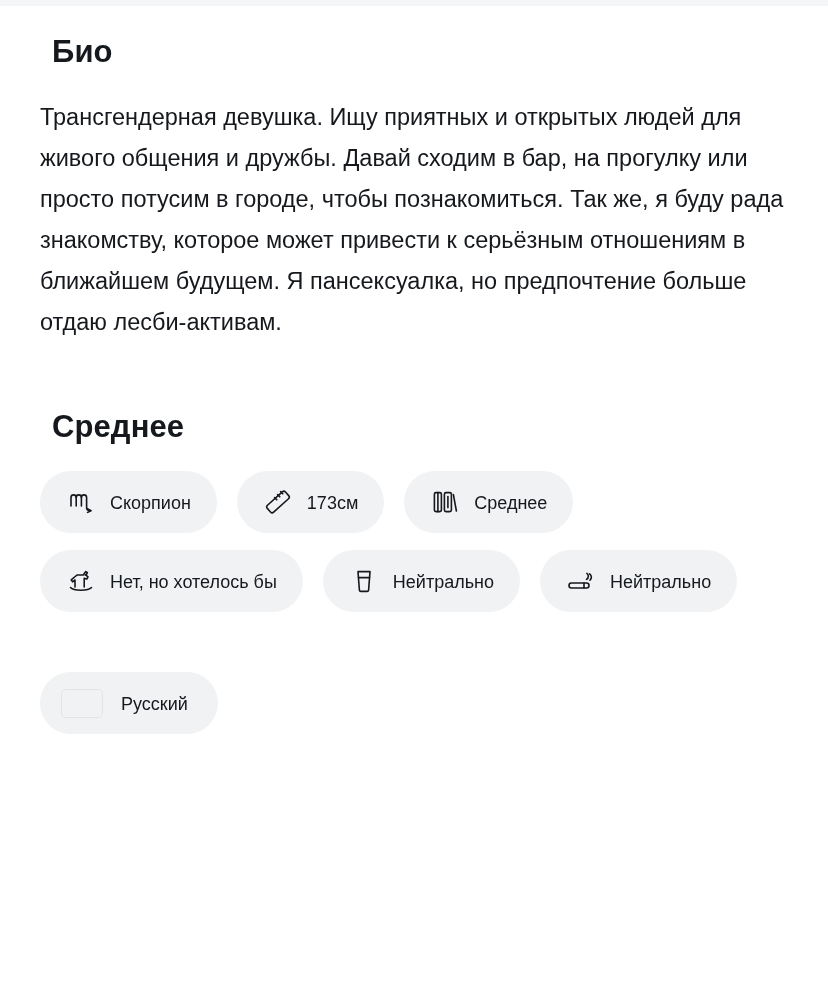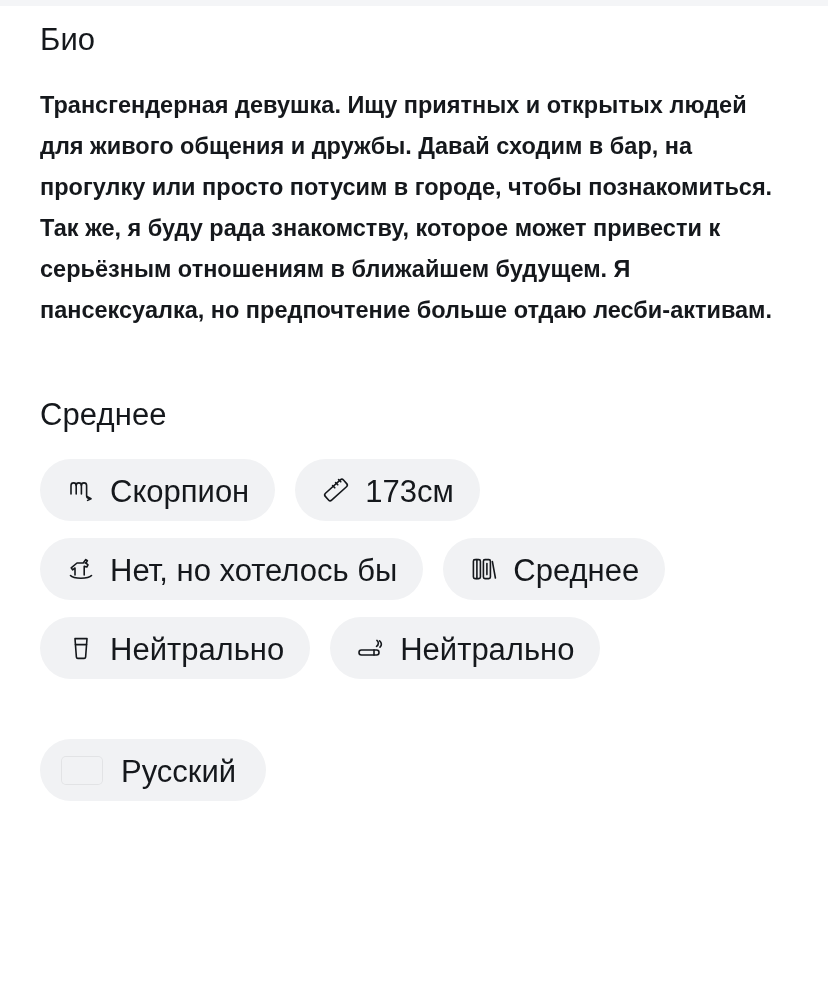--- a/index.html
+++ b/index.html
@@ -28,35 +28,35 @@
     top: 0;
     width: 828px;
     height: 6px;
     background: #f4f5f7;
   }
   .section {
     padding-top: 0;
   }
   h2.section-title {
     font-size: 31px;
-    font-weight: 400;
+    font-weight: 700;
     color: #15181c;
-    margin: 0;
+    margin: 12px;
     letter-spacing: 0.1px;
   }
   #bio-section {
     padding-top: 22px;
   }
   .bio-text {
     font-size: 23.5px;
     line-height: 41px;
     color: #15181c;
     margin: 27px 0 0 0;
     max-width: 760px;
-    font-weight: 700;
+    font-weight: 400;
   }
   #basics-section {
     margin-top: 66px;
   }
   #languages-section {
     margin-top: 60px;
   }
   .chip-wrap {
     display: flex;
     flex-wrap: wrap;
@@ -65,21 +65,21 @@
   }
   .chip {
     display: inline-flex;
     align-items: center;
     gap: 14px;
     background: #f1f2f4;
     border-radius: 31px;
     padding: 4px 26px;
     height: 62px;
     box-sizing: border-box;
-    font-size: 31px;
+    font-size: 18px;
     color: #15181c;
     white-space: nowrap;
   }
   .chip .chip-label {
     line-height: 1;
     position: relative;
     top: 1px;
   }
   .chip-icon {
     display: inline-flex;
@@ -148,40 +148,40 @@
             <path d="M10.6 9.6 l2.2 2.2"></path>
             <path d="M13.6 6.6 l2.2 2.2"></path>
             <path d="M16.6 3.6 l2.2 2.2"></path>
           </svg>
         </span>
         <span class="chip-label">173см</span>
       </div>
 
       <div class="chip">
         <span class="chip-icon">
-          <svg width="30" height="30" viewBox="0 0 30 30" fill="none" stroke="#15181c" stroke-width="1.6" stroke-linecap="round" stroke-linejoin="round">
-            <path d="M4.5 21.5 c3 3.6 17.8 3.6 21 0"></path>
-            <path d="M9 21 V14 l-2.4 1.8 -1.4 -2 L11 9 h6.2 l2.6 -3.4 1.6 1 -1.4 2.6 2 1.6 -1.2 2.2 -2.6 -0.6 V21"></path>
-            <circle cx="19.3" cy="8.9" r="0.9" fill="#15181c" stroke="none"></circle>
-          </svg>
-        </span>
-        <span class="chip-label">Нет, но хотелось бы</span>
-      </div>
-
-      <div class="chip">
-        <span class="chip-icon">
           <svg width="28" height="28" viewBox="0 0 28 28" fill="none" stroke="#15181c" stroke-width="1.6" stroke-linecap="round" stroke-linejoin="round">
             <rect x="3.4" y="4.6" width="7" height="19" rx="1.6"></rect>
             <rect x="13.4" y="4.6" width="7" height="19" rx="1.6"></rect>
             <path d="M6.9 4.6 V23.6"></path>
             <path d="M16.9 8.6 V19.6"></path>
             <path d="M22.4 6.6 l3 16.4"></path>
           </svg>
         </span>
         <span class="chip-label">Среднее</span>
+      </div>
+
+      <div class="chip">
+        <span class="chip-icon">
+          <svg width="30" height="30" viewBox="0 0 30 30" fill="none" stroke="#15181c" stroke-width="1.6" stroke-linecap="round" stroke-linejoin="round">
+            <path d="M4.5 21.5 c3 3.6 17.8 3.6 21 0"></path>
+            <path d="M9 21 V14 l-2.4 1.8 -1.4 -2 L11 9 h6.2 l2.6 -3.4 1.6 1 -1.4 2.6 2 1.6 -1.2 2.2 -2.6 -0.6 V21"></path>
+            <circle cx="19.3" cy="8.9" r="0.9" fill="#15181c" stroke="none"></circle>
+          </svg>
+        </span>
+        <span class="chip-label">Нет, но хотелось бы</span>
       </div>
 
       <div class="chip">
         <span class="chip-icon">
           <svg width="28" height="28" viewBox="0 0 28 28" fill="none" stroke="#15181c" stroke-width="1.6" stroke-linecap="round" stroke-linejoin="round">
             <path d="M8 4.6 h12 l-1.4 18.6 a1.4 1.4 0 0 1 -1.4 1.2 h-6.4 a1.4 1.4 0 0 1 -1.4 -1.2 Z"></path>
             <path d="M8.5 10.6 h11"></path>
           </svg>
         </span>
         <span class="chip-label">Нейтрально</span>

